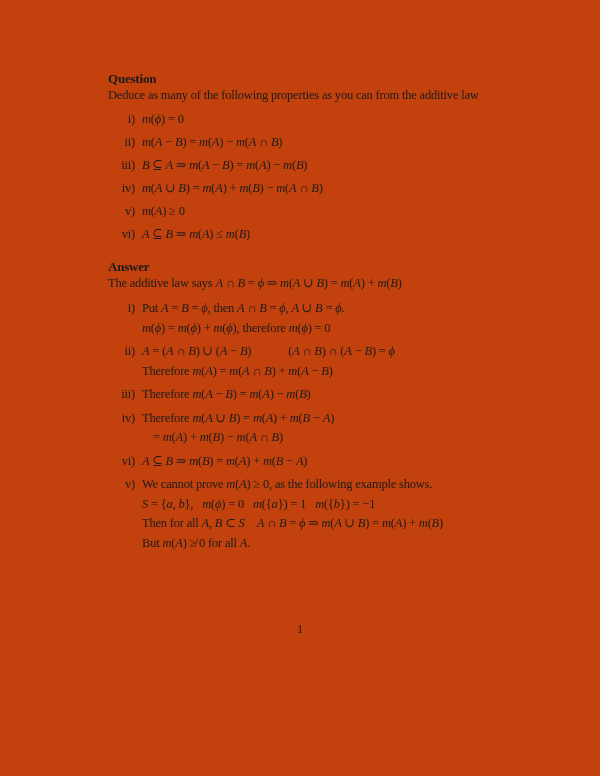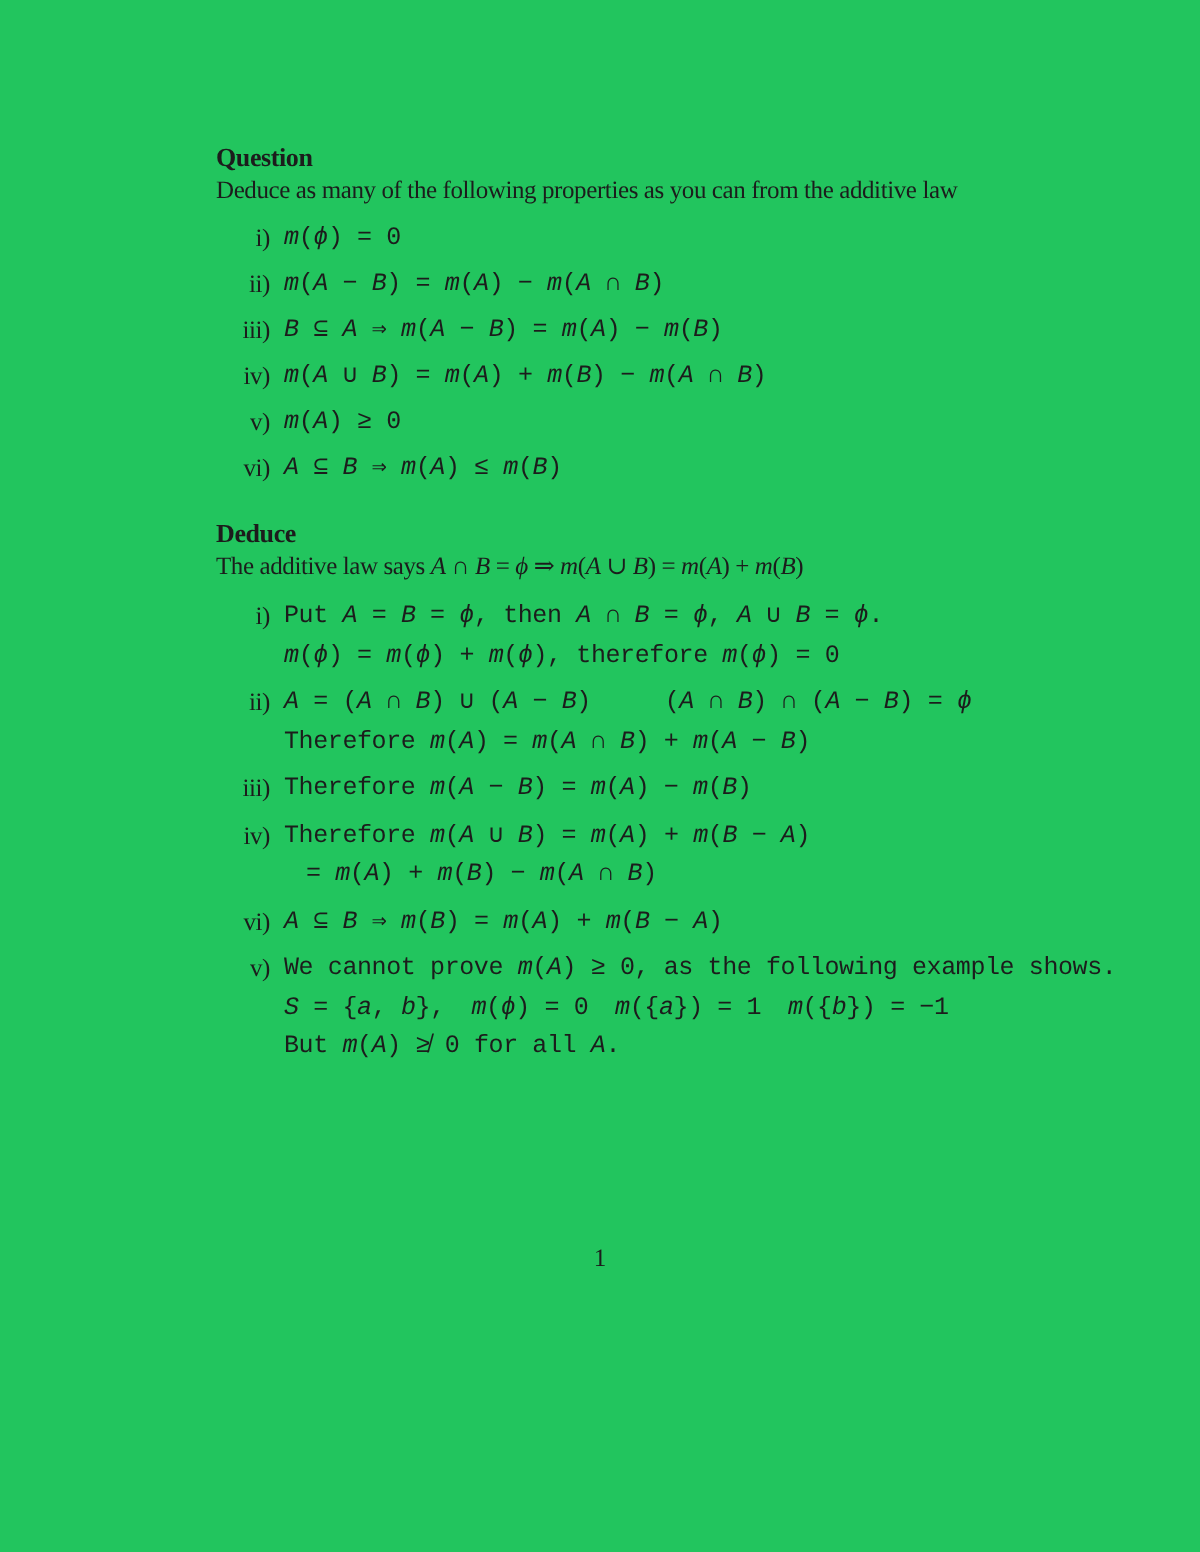--- a/index.html
+++ b/index.html
@@ -15,21 +15,21 @@
     font-size: 12.5px;
     letter-spacing: -0.2px;
     color: #1c1c1c;
   }
   .doc {
     position: relative;
     width: 600px;
     height: 776px;
     box-sizing: border-box;
     padding: 70px 70px 0 108px;
-    background: #22c55e;
+    background: #c2410c;
   }
   .heading {
     font-weight: bold;
     font-size: 13px;
     line-height: 17px;
   }
   .intro {
     line-height: 17px;
     margin-bottom: 7px;
     white-space: nowrap;
@@ -53,21 +53,20 @@
     text-align: right;
     margin-right: 7px;
     line-height: 17px;
   }
   .a-item .label {
     line-height: 19.5px;
   }
   .lines {
     flex: 1 1 auto;
     min-width: 0;
-    font-family: Liberation Mono, monospace;
   }
   .line {
     line-height: 17px;
     white-space: nowrap;
   }
   .a-item .line {
     line-height: 19.5px;
   }
   .line.cont {
     padding-left: 11px;
@@ -126,21 +125,21 @@
     </div>
     <div class="item q-item">
       <div class="label">vi)</div>
       <div class="lines">
           <div class="line math"><i>A</i> ⊆ <i>B</i> ⇒ <i>m</i>(<i>A</i>) ≤ <i>m</i>(<i>B</i>)</div>
         </div>
     </div>
   </div>
 
   <div class="answer-block">
-    <div class="heading">Deduce</div>
+    <div class="heading">Answer</div>
     <div class="intro math">The additive law says <i>A</i> ∩ <i>B</i> = <i>ϕ</i> ⇒ <i>m</i>(<i>A</i> ∪ <i>B</i>) = <i>m</i>(<i>A</i>) + <i>m</i>(<i>B</i>)</div>
 
     <div>
       <div class="item a-item">
         <div class="label">i)</div>
         <div class="lines">
           <div class="line math">Put <i>A</i> = <i>B</i> = <i>ϕ</i>, then <i>A</i> ∩ <i>B</i> = <i>ϕ</i>, <i>A</i> ∪ <i>B</i> = <i>ϕ</i>.</div>
           <div class="line math"><i>m</i>(<i>ϕ</i>) = <i>m</i>(<i>ϕ</i>) + <i>m</i>(<i>ϕ</i>), therefore <i>m</i>(<i>ϕ</i>) = 0</div>
         </div>
       </div>
@@ -168,20 +167,21 @@
         <div class="label">vi)</div>
         <div class="lines">
           <div class="line math"><i>A</i> ⊆ <i>B</i> ⇒ <i>m</i>(<i>B</i>) = <i>m</i>(<i>A</i>) + <i>m</i>(<i>B</i> − <i>A</i>)</div>
         </div>
       </div>
       <div class="item a-item">
         <div class="label">v)</div>
         <div class="lines">
           <div class="line math">We cannot prove <i>m</i>(<i>A</i>) ≥ 0, as the following example shows.</div>
           <div class="line math"><i>S</i> = {<i>a</i>, <i>b</i>},  <i>m</i>(<i>ϕ</i>) = 0  <i>m</i>({<i>a</i>}) = 1  <i>m</i>({<i>b</i>}) = −1</div>
+          <div class="line math">Then for all <i>A</i>, <i>B</i> ⊂ <i>S</i> <i>A</i> ∩ <i>B</i> = <i>ϕ</i> ⇒ <i>m</i>(<i>A</i> ∪ <i>B</i>) = <i>m</i>(<i>A</i>) + <i>m</i>(<i>B</i>)</div>
           <div class="line math">But <i>m</i>(<i>A</i>) ≱ 0 for all <i>A</i>.</div>
         </div>
       </div>
     </div>
   </div>
 
   <div class="page-number">1</div>
 </div>
 
 </body></html>

